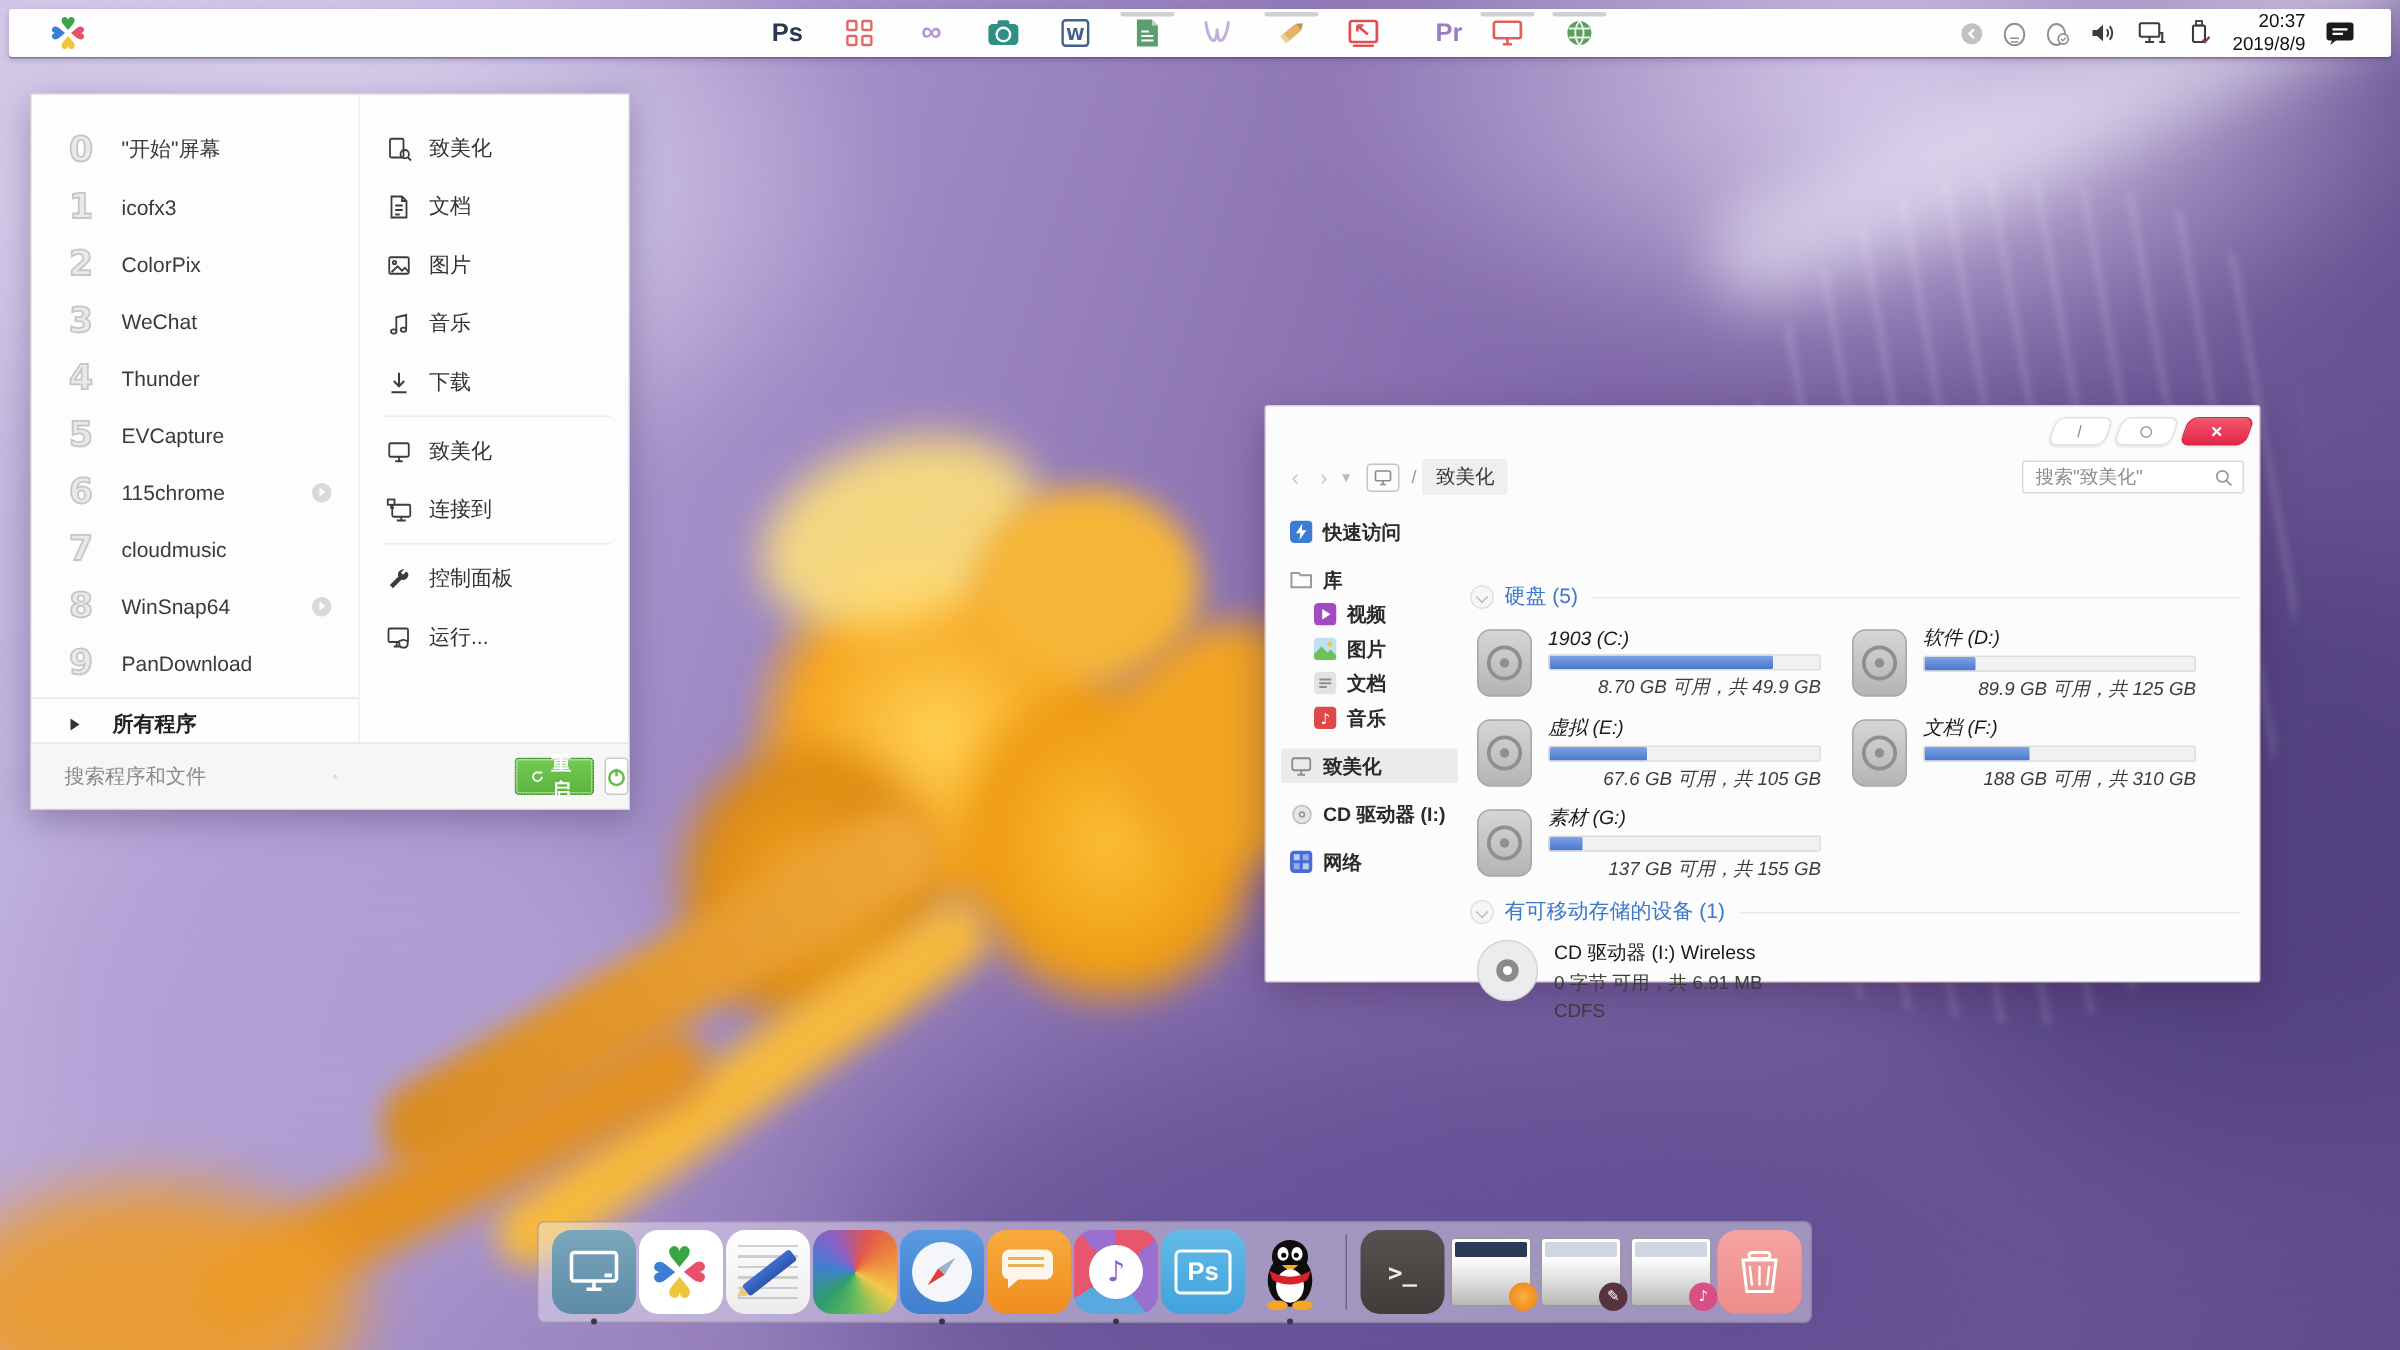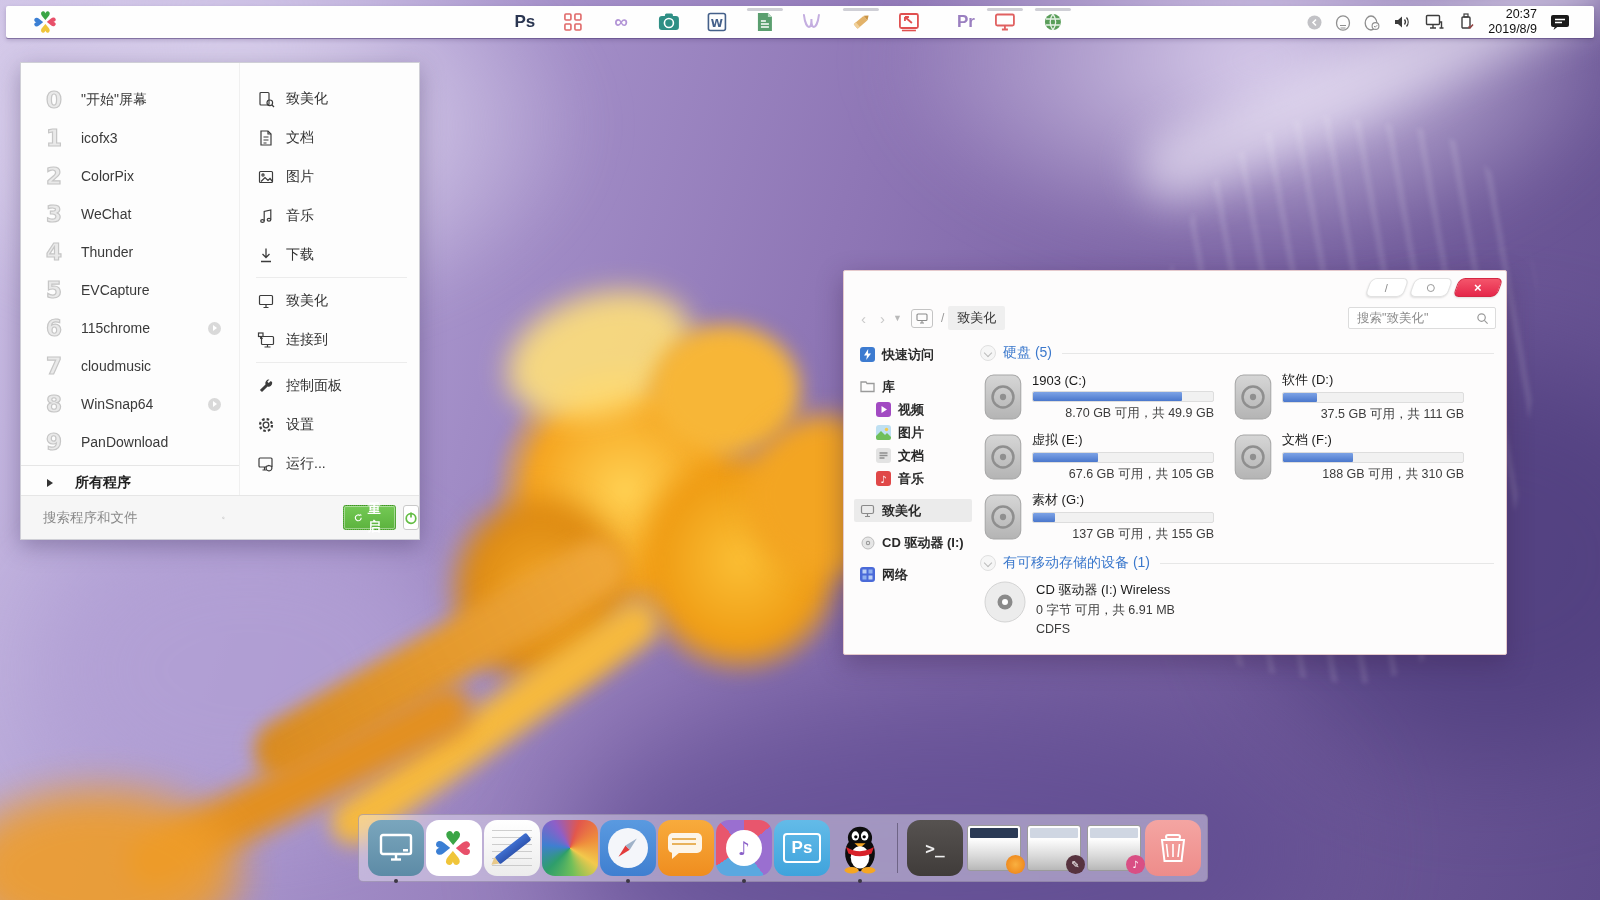--- a/index.html
+++ b/index.html
@@ -96,29 +96,29 @@
   .exp-search input{flex:1;border:none;outline:none;font-size:12.5px;color:#555;background:transparent;font-family:inherit;width:100px;}
   .exp-search input::placeholder{color:#8d8d8d;}
   .sidebar{position:absolute;left:10px;top:72px;width:118px;}
   .sb-item{display:flex;align-items:center;height:23px;padding-left:6px;border-radius:2px;font-size:13px;color:#2a2a2a;font-weight:bold;}
   .sb-item.ind{padding-left:22px;}
   .sb-item.sel{background:#ebebeb;}
   .sb-gap{height:9px;}
   .sb-label{margin-left:7px;white-space:nowrap;}
   .sb-ic{width:15px;height:15px;display:flex;align-items:center;justify-content:center;flex:none;}
   .main{position:absolute;left:136px;top:72px;right:12px;bottom:8px;}
-  .sec-hdr{display:flex;align-items:center;height:20px;margin-bottom:4px;}
+  .sec-hdr{display:flex;align-items:center;height:20px;margin-bottom:4px;margin-top:45px;}
   .sec-caret{width:14px;height:14px;border-radius:50%;border:1px solid #e0e0e0;background:#f6f6f6;position:relative;flex:none;}
   .sec-caret::after{content:"";position:absolute;left:3.5px;top:4px;width:5px;height:5px;border-left:1.4px solid #bbb;border-bottom:1.4px solid #bbb;transform:rotate(-45deg);}
   .sec-title{color:#3b78cc;font-size:14px;margin-left:7px;white-space:nowrap;}
   .sec-line{flex:1;height:1px;background:#e7e7e7;margin-left:10px;}
   .drv-grid{display:grid;grid-template-columns:250px 250px;grid-auto-rows:60px;margin-left:4px;}
   .drive{display:flex;align-items:center;}
   .drv-ico{flex:none;}
-  .drv-txt{margin-left:10px;}
+  .drv-txt{margin-left:10px;font-style:italic;}
   .drv-name{font-size:13px;color:#1a1a1a;}
   .drv-bar{width:182px;height:11px;background:#f1f1f1;border:1px solid #ddd;border-radius:2px;margin:3px 0;overflow:hidden;box-sizing:border-box;}
   .drv-fill{height:100%;background:linear-gradient(#7da3e6,#4a77cc);border-radius:1px;}
   .drv-cap{font-size:12.5px;color:#3c3c3c;text-align:right;}
   .cd-item{display:flex;align-items:flex-start;margin:8px 0 0 4px;}
   .cd-txt{margin-left:10px;}
   .cd-name{font-size:13px;color:#1a1a1a;}
   .cd-cap,.cd-fs{font-size:12.5px;color:#3c3c3c;margin-top:3px;}
 
   
@@ -446,29 +446,20 @@
       <div class="smr-item">
         <span class="smr-ic">
             <svg width="18" height="18" viewBox="0 0 18 18">
               <path d="M15.2 5.6a3.6 3.6 0 0 1-4.6 3.9L5 15.1l-2.1-2.1 5.6-5.6A3.6 3.6 0 0 1 12.4 2.6l-2.1 2.1 1.4 1.4 2.1-2.1c.8.6 1.4 1 1.4 1.6z" fill="#3c3c3c"></path>
             </svg>
           </span>
         <span class="smr-label">控制面板</span>
       </div>
       <div class="smr-item">
         <span class="smr-ic">
-            <svg width="18" height="18" viewBox="0 0 18 18" fill="none" stroke="#3c3c3c">
-              <circle cx="9" cy="9" r="2.8" stroke-width="1.3"></circle>
-              <circle cx="9" cy="9" r="6" stroke-width="2.2" stroke-dasharray="2.6 2.1"></circle>
-            </svg>
-          </span>
-        <span class="smr-label">设置</span>
-      </div>
-      <div class="smr-item">
-        <span class="smr-ic">
             <svg width="18" height="18" viewBox="0 0 18 18" fill="none" stroke="#3c3c3c" stroke-width="1.2">
               <rect x="2" y="3" width="13" height="9" rx="1"></rect>
               <path d="M5.5 15h4M7.5 12v3"></path>
               <path d="M12 10.5l2.8 1v2.3a2.8 2.8 0 0 1-2.8 2 2.8 2.8 0 0 1-2.8-2v-2.3z" fill="#fff"></path>
             </svg>
           </span>
         <span class="smr-label">运行...</span>
       </div>
     </div>
 
@@ -650,21 +641,21 @@
           <svg class="drv-ico" width="38" height="46" viewBox="0 0 36 44">
               <rect x="1" y="1" width="34" height="42" rx="8" fill="url(#gDisk)" stroke="#a6a6a6"></rect>
               <circle cx="18" cy="22" r="10" fill="none" stroke="#8f8f8f" stroke-width="2.4"></circle>
               <circle cx="18" cy="22" r="3" fill="#8f8f8f"></circle>
             </svg>
           <div class="drv-txt">
             <div class="drv-name">软件 (D:)</div>
             <div class="drv-bar">
                 <div class="drv-fill" style="width: 19%;"></div>
               </div>
-            <div class="drv-cap">37.5 GB 可用，共 111 GB</div>
+            <div class="drv-cap">89.9 GB 可用，共 125 GB</div>
           </div>
         </div>
 
         <div class="drive">
           <svg class="drv-ico" width="38" height="46" viewBox="0 0 36 44">
               <rect x="1" y="1" width="34" height="42" rx="8" fill="url(#gDisk)" stroke="#a6a6a6"></rect>
               <circle cx="18" cy="22" r="10" fill="none" stroke="#8f8f8f" stroke-width="2.4"></circle>
               <circle cx="18" cy="22" r="3" fill="#8f8f8f"></circle>
             </svg>
           <div class="drv-txt">

